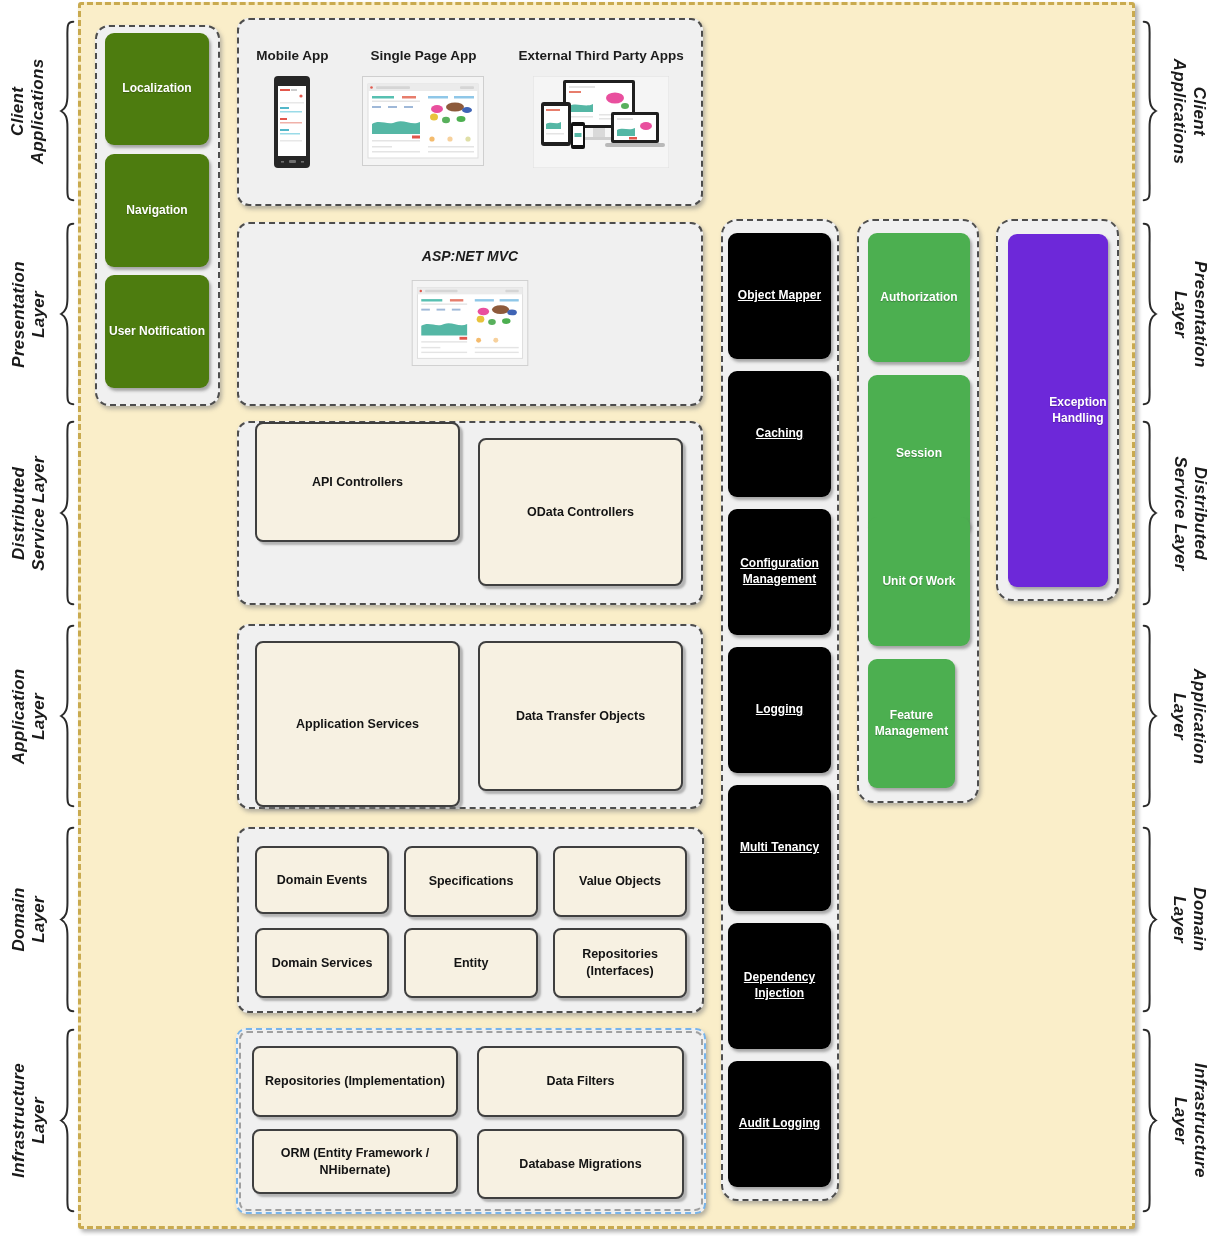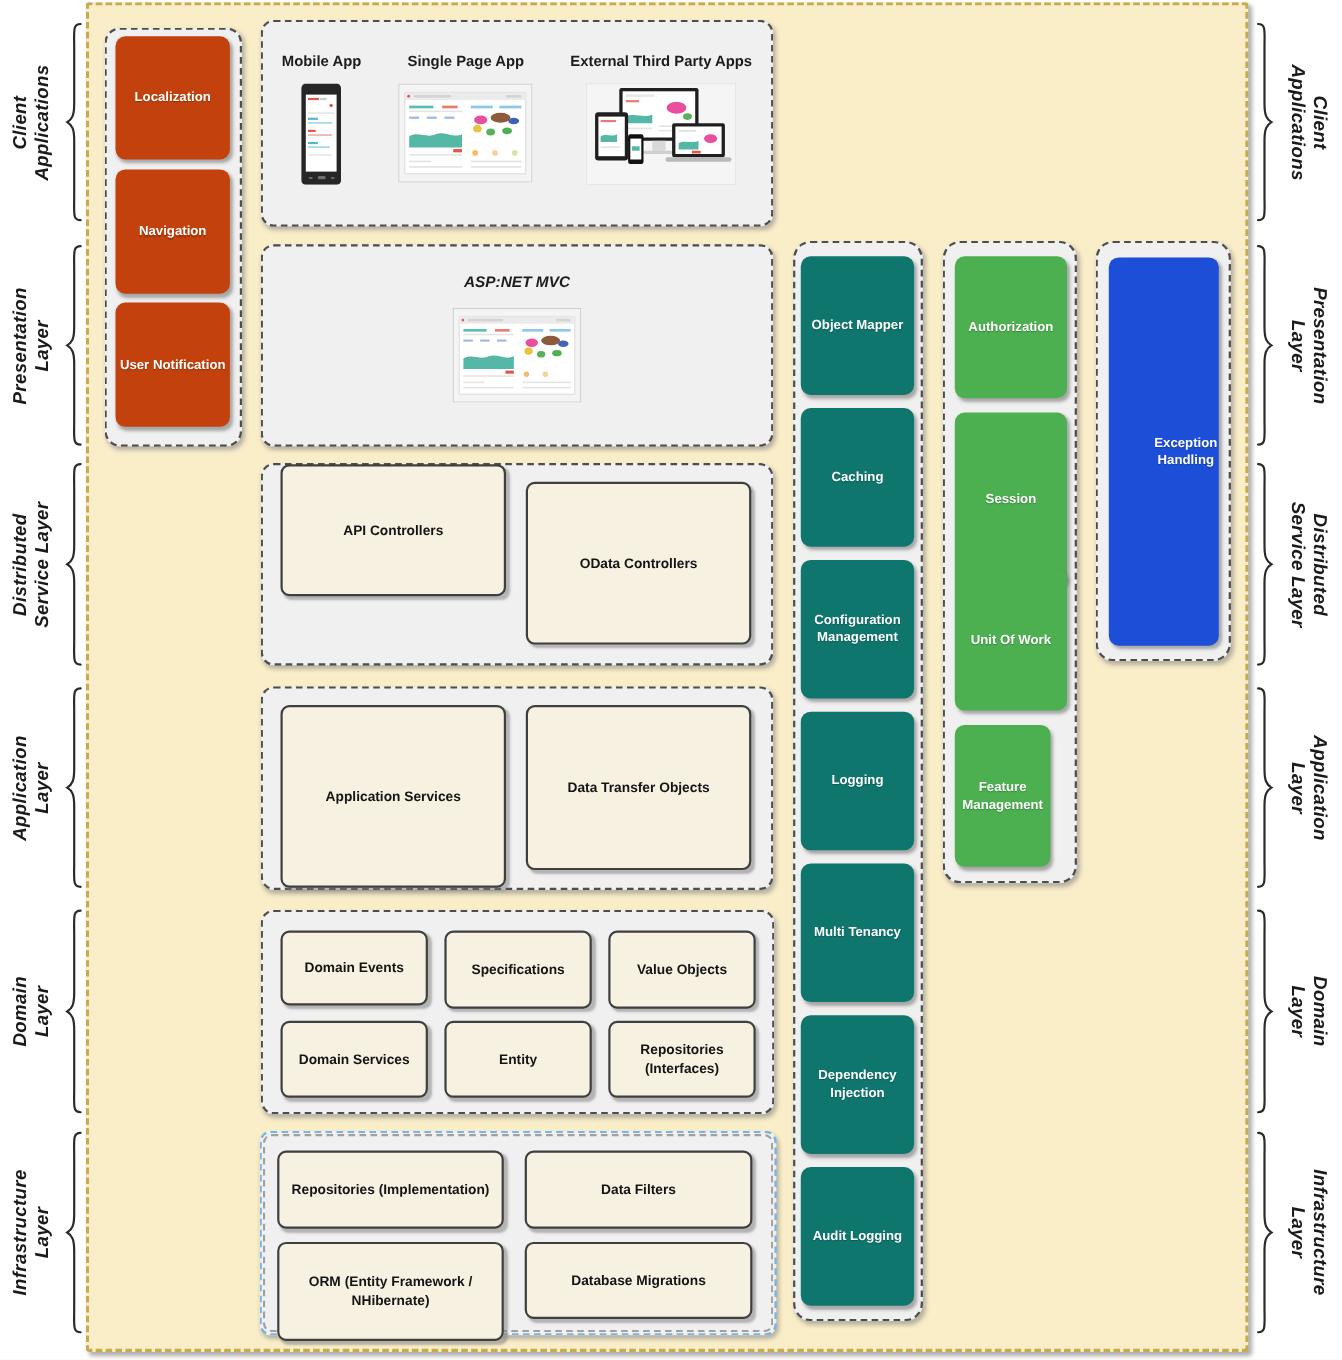--- a/index.html
+++ b/index.html
@@ -16,24 +16,24 @@
   .infra-outer { position:absolute; background:#f0f0f0; border:2px dashed #78b4ea;
            border-radius:10px; box-shadow:2px 3px 4px rgba(125,125,125,0.55); }
   .infra-outer::after { content:""; position:absolute; inset:1px; border:2px dashed #a0a0a0;
            border-radius:8px; pointer-events:none; }
 
   .cbox { position:absolute; display:flex; align-items:center; justify-content:center;
           text-align:center; font-weight:bold; color:#ffffff; border-radius:9px;
           font-size:12px; line-height:1.3; padding:4px;
           box-shadow:2px 3px 3px rgba(105,105,105,0.55);
           text-shadow:0 1px 1px rgba(0,0,0,0.25); }
-  .cbox.blue  { background:#c2410c; }
-  .cbox.cyan  { background:#0f766e; }
+  .cbox.blue  { background:#4d7c0f; }
+  .cbox.cyan  { background:#000000;text-decoration:underline; }
   .cbox.green { background:#4caf50; }
-  .cbox.red   { background:#1d4ed8;padding-left:44px; }
+  .cbox.red   { background:#6d28d9;padding-left:44px; }
 
   .cream { position:absolute; background:#f7f1e2; border:2px solid #3f3f3f; border-radius:8px;
            display:flex; align-items:center; justify-content:center; text-align:center;
            font-weight:bold; color:#141414; font-size:12.5px; line-height:1.35;
            box-shadow:3px 3px 2px rgba(120,120,120,0.5); padding:4px; }
 
   .figure-row { position:absolute; left:237px; top:18px; width:466px; height:188px;
            display:flex; justify-content:center; align-items:flex-start; gap:34px; padding-top:30px; }
   .figure { display:flex; flex-direction:column; align-items:center; }
   .figure-label { font-weight:bold; font-size:13.5px; color:#1c1c1c; margin-bottom:13px; white-space:nowrap; }
@@ -335,21 +335,21 @@
   <div class="cream" style="left:255px;top:846px;width:134px;height:68px">Domain Events</div>
   <div class="cream" style="left:404px;top:846px;width:134px;height:71px">Specifications</div>
   <div class="cream" style="left:553px;top:846px;width:134px;height:71px">Value Objects</div>
   <div class="cream" style="left:255px;top:928px;width:134px;height:70px">Domain Services</div>
   <div class="cream" style="left:404px;top:928px;width:134px;height:70px">Entity</div>
   <div class="cream" style="left:553px;top:928px;width:134px;height:70px">Repositories (Interfaces)</div>
 
   <div class="infra-outer" style="left:236px;top:1028px;width:470px;height:186px"></div>
   <div class="cream" style="left:252px;top:1046px;width:206px;height:71px">Repositories (Implementation)</div>
   <div class="cream" style="left:477px;top:1046px;width:207px;height:71px">Data Filters</div>
-  <div class="cream" style="left:252px;top:1129px;width:206px;height:90px">ORM (Entity Framework / NHibernate)</div>
+  <div class="cream" style="left:252px;top:1129px;width:206px;height:65px">ORM (Entity Framework / NHibernate)</div>
   <div class="cream" style="left:477px;top:1129px;width:207px;height:70px">Database Migrations</div>
 
   <div class="gray-container" style="left:721px;top:219px;width:118px;height:982px;border-radius:16px"></div>
   <div class="cbox cyan" style="left:728px;top:233px;width:103px;height:126px">Object Mapper</div>
   <div class="cbox cyan" style="left:728px;top:371px;width:103px;height:126px">Caching</div>
   <div class="cbox cyan" style="left:728px;top:509px;width:103px;height:126px">Configuration Management</div>
   <div class="cbox cyan" style="left:728px;top:647px;width:103px;height:126px">Logging</div>
   <div class="cbox cyan" style="left:728px;top:785px;width:103px;height:126px">Multi Tenancy</div>
   <div class="cbox cyan" style="left:728px;top:923px;width:103px;height:126px">Dependency Injection</div>
   <div class="cbox cyan" style="left:728px;top:1061px;width:103px;height:126px">Audit Logging</div>

